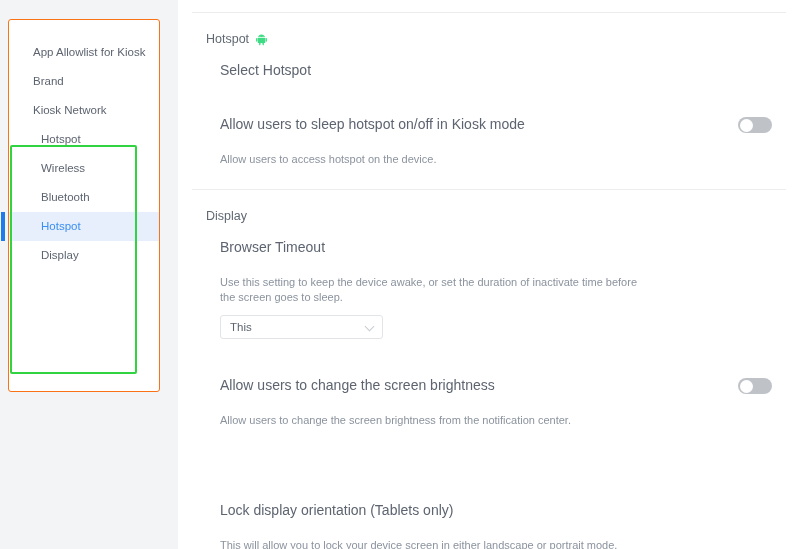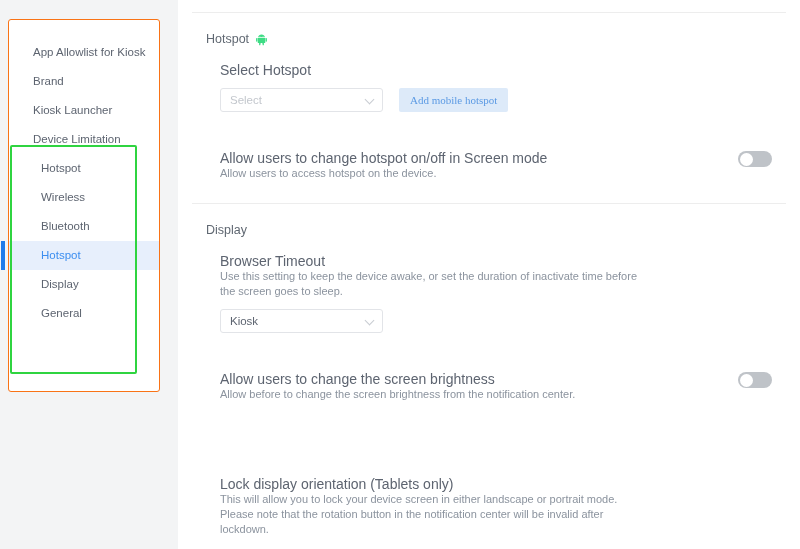--- a/index.html
+++ b/index.html
@@ -85,21 +85,21 @@
   .field-block { padding: 0 0 0 28px; }
   .field-label {
     font-size: 14px;
     color: #5d6470;
     margin-top: 16px;
   }
   .field-desc {
     font-size: 11px;
     color: #8b939e;
     line-height: 15px;
-    margin-top: 0;
+    margin-top: 20px;
     max-width: 420px;
   }
 
   .select-row { display: flex; align-items: center; gap: 16px; margin-top: 10px; }
   .select-box {
     position: relative;
     width: 163px; height: 24px;
     border: 1px solid #e2e4e8;
     border-radius: 3px;
     background: #fff;
@@ -158,28 +158,26 @@
 </style>
 </head>
 <body>
 
 <div class="app">
 
   <div class="sidebar-card">
     <div class="nav-list">
       <div class="nav-item"><span>App Allowlist for Kiosk</span></div>
       <div class="nav-item"><span>Brand</span></div>
-      <div class="nav-item"><span>Kiosk Launcher</span></div>
-      <div class="nav-item"><span>Device Limitation</span></div>
+      <div class="nav-item"><span>Kiosk Network</span></div>
       <div class="nav-item sub"><span>Hotspot</span></div>
       <div class="nav-item sub"><span>Wireless</span></div>
       <div class="nav-item sub"><span>Bluetooth</span></div>
       <div class="nav-item sub active"><span>Hotspot</span></div>
       <div class="nav-item sub"><span>Display</span></div>
-      <div class="nav-item sub"><span>General</span></div>
     </div>
   </div>
   <div class="green-box"></div>
 
   <div class="main">
 
     <div style="height:12px"></div>
     <div class="divider"></div>
 
     <div class="section">
@@ -194,33 +192,26 @@
             <rect fill="#3ddc84" x="14" y="17.8" width="2.4" height="5" rx="1.2"></rect>
             <path fill="#3ddc84" d="M12 2.6c3.3 0 6 2.4 6.4 5.4H5.6C6 5 8.7 2.6 12 2.6z"></path>
             <circle cx="9.2" cy="5.8" r=".75" fill="#ffffff"></circle>
             <circle cx="14.8" cy="5.8" r=".75" fill="#ffffff"></circle>
           </svg>
         </span>
       </div>
 
       <div class="field-block">
         <div class="field-label">Select Hotspot</div>
-        <div class="select-row">
-          <div class="select-box">
-            <span class="val placeholder">Select</span>
-            <span class="chev"></span>
-          </div>
-          <button class="ghost-btn">Add mobile hotspot</button>
-        </div>
       </div>
 
       <div class="gap-md"></div>
 
       <div class="toggle-row">
-        <div class="field-label">Allow users to change hotspot on/off in Screen mode</div>
+        <div class="field-label">Allow users to sleep hotspot on/off in Kiosk mode</div>
         <div class="field-desc">Allow users to access hotspot on the device.</div>
         <div class="switch">
             <span class="knob"></span>
           </div>
       </div>
 
       <div style="height:22px"></div>
     </div>
 
     <div class="divider"></div>
@@ -228,31 +219,31 @@
     <div class="section">
       <div class="section-title">
         <span>Display</span>
       </div>
 
       <div class="field-block">
         <div class="field-label">Browser Timeout</div>
         <div class="field-desc">Use this setting to keep the device awake, or set the duration of inactivate time before the screen goes to sleep.</div>
         <div class="select-row">
           <div class="select-box">
-            <span class="val">Kiosk</span>
+            <span class="val">This</span>
             <span class="chev"></span>
           </div>
         </div>
       </div>
 
       <div class="gap-md"></div>
 
       <div class="toggle-row">
         <div class="field-label">Allow users to change the screen brightness</div>
-        <div class="field-desc">Allow before to change the screen brightness from the notification center.</div>
+        <div class="field-desc">Allow users to change the screen brightness from the notification center.</div>
         <div class="switch">
             <span class="knob"></span>
           </div>
       </div>
 
       <div class="gap-md"></div>
 
 
       <div class="gap-md"></div>
       <div class="gap-sm"></div>

